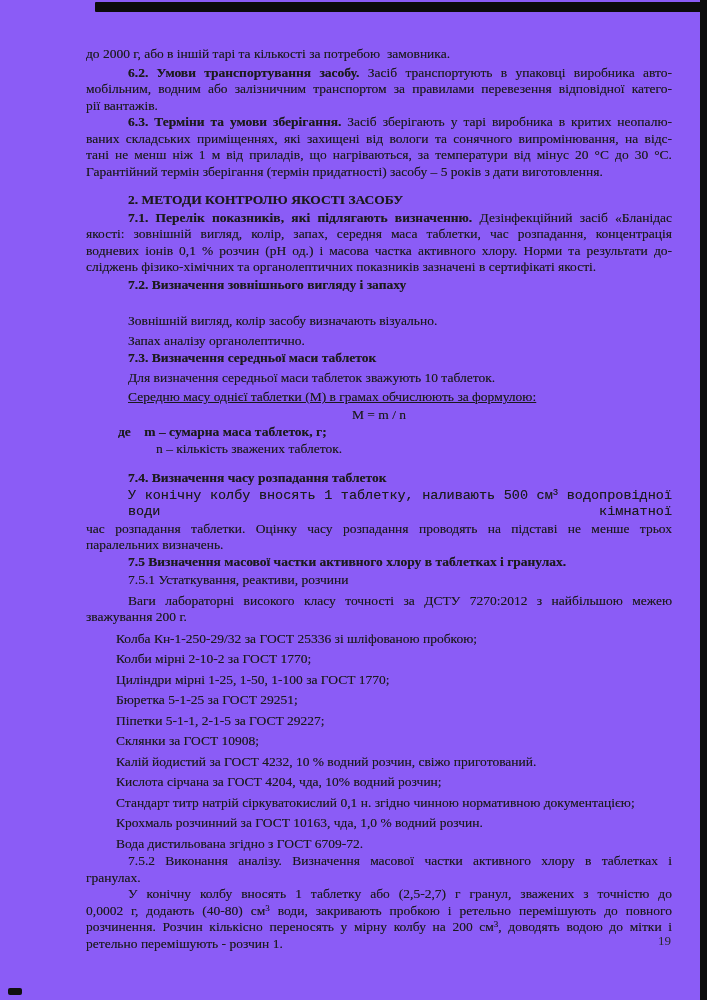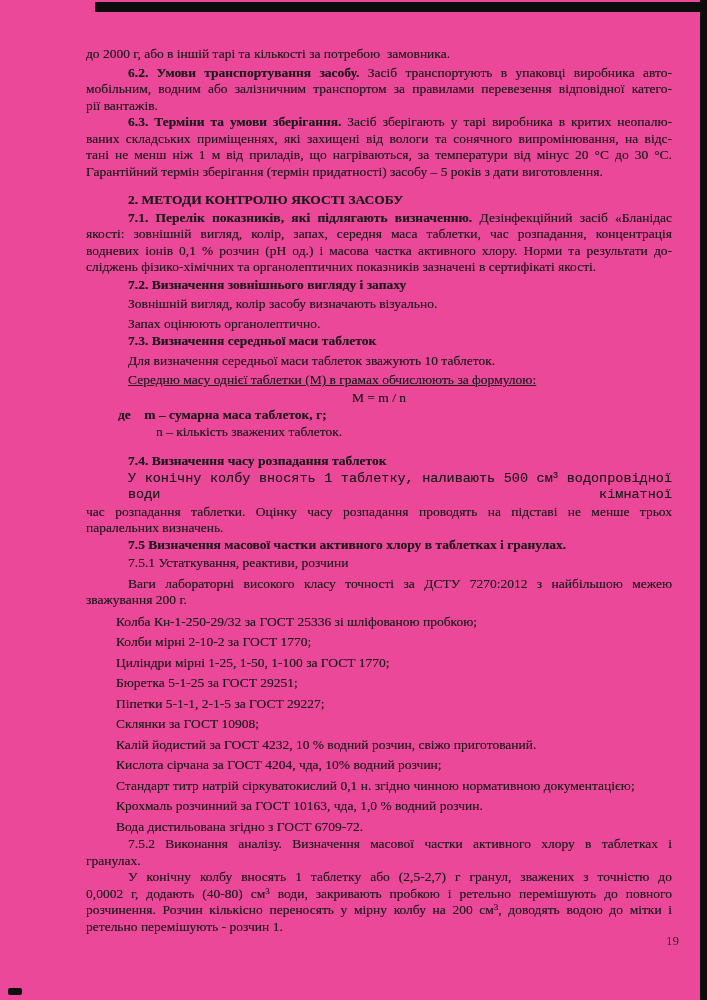--- a/index.html
+++ b/index.html
@@ -6,41 +6,41 @@
   body {
     width: 707px; height: 1000px;
     background: #ffffff;
     position: relative;
     overflow: hidden;
     font-family: "Liberation Serif", serif;
   }
   .page {
     position: absolute; left: 0; top: 0;
     width: 707px; height: 1000px;
-    background: #ec4899;
+    background: #8b5cf6;
   }
   .content {
     position: absolute;
     left: 86px; top: 46px;
     width: 586px;
     font-size: 13.5px;
     line-height: 16.5px;
     color: #1b1b1b;
     text-shadow: 0 0 0.5px rgba(25,25,25,0.5);
   }
   .block { margin: 0; }
   .line { min-height: 16.5px; }
   .plain { white-space: pre-wrap; }
   .jline { text-align: justify; text-align-last: justify; }
   .center { text-align: center; }
   .bold { font-weight: 700; }
   .sup { font-size: 9px; vertical-align: 4px; line-height: 0; }
   .page-number {
     position: absolute;
-    top: 933px; right: 28px;
+    top: 933px; right: 36px;
     font-size: 13px;
     color: #2a2a2a;
   }
   
   .scan-bar-top {
     position: absolute;
     left: 95px; top: 2px;
     width: 612px; height: 10px;
     background: #0c0c0c;
     border-radius: 1px;
@@ -87,25 +87,25 @@
       </div>
       <div class="block" style="margin-top: 1px;">
         <div class="line jline" style="padding-left: 42px;"><span class="bold">7.1. Перелік показників, які підлягають визначенню.</span><span> Дезінфекційний засіб «Бланідас</span></div>
         <div class="line jline"><span>якості: зовнішній вигляд, колір, запах, середня маса таблетки, час розпадання, концентрація</span></div>
         <div class="line jline"><span>водневих іонів 0,1 % розчин (рН од.) і масова частка активного хлору. Норми та результати до-</span></div>
         <div class="line plain"><span>сліджень фізико-хімічних та органолептичних показників зазначені в сертифікаті якості.</span></div>
       </div>
       <div class="block" style="margin-top: 1px;">
         <div class="line plain" style="padding-left: 42px;"><span class="bold">7.2. Визначення зовнішнього вигляду і запаху</span></div>
       </div>
-      <div class="block" style="margin-top: 3px;">
+      <div class="block" style="margin-top: 20px;">
         <div class="line plain" style="padding-left: 42px;"><span>Зовнішній вигляд, колір засобу визначають візуально.</span></div>
       </div>
       <div class="block" style="margin-top: 3px;">
-        <div class="line plain" style="padding-left: 42px;"><span>Запах оцінюють органолептично.</span></div>
+        <div class="line plain" style="padding-left: 42px;"><span>Запах аналізу органолептично.</span></div>
       </div>
       <div class="block" style="margin-top: 1px;">
         <div class="line plain" style="padding-left: 42px;"><span class="bold">7.3. Визначення середньої маси таблеток</span></div>
       </div>
       <div class="block" style="margin-top: 3px;">
         <div class="line plain" style="padding-left: 42px;"><span>Для визначення середньої маси таблеток зважують 10 таблеток.</span></div>
       </div>
       <div class="block" style="margin-top: 3px;">
         <div class="line plain" style="padding-left: 42px; text-decoration: underline;"><span>Середню масу однієї таблетки (М) в грамах обчислюють за формулою:</span></div>
       </div>

